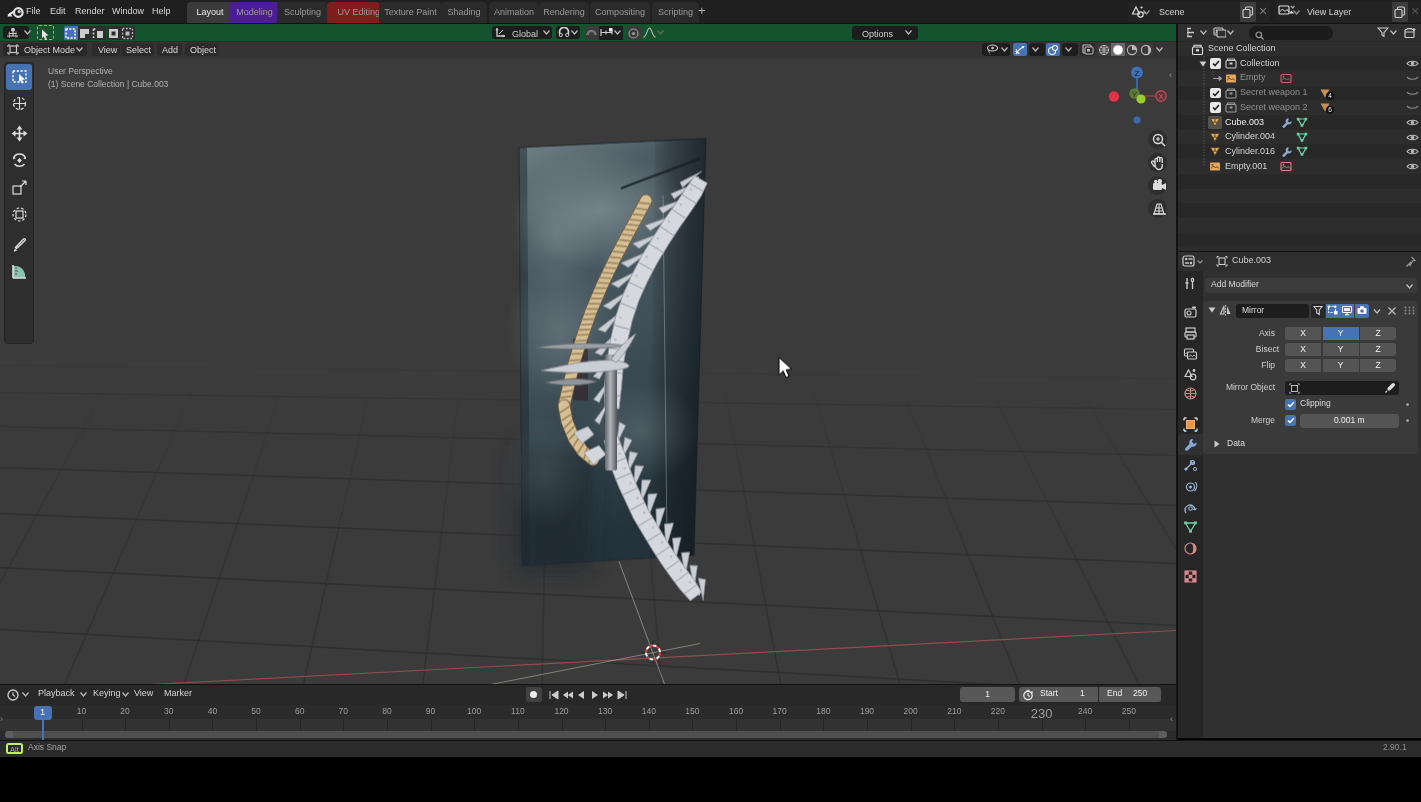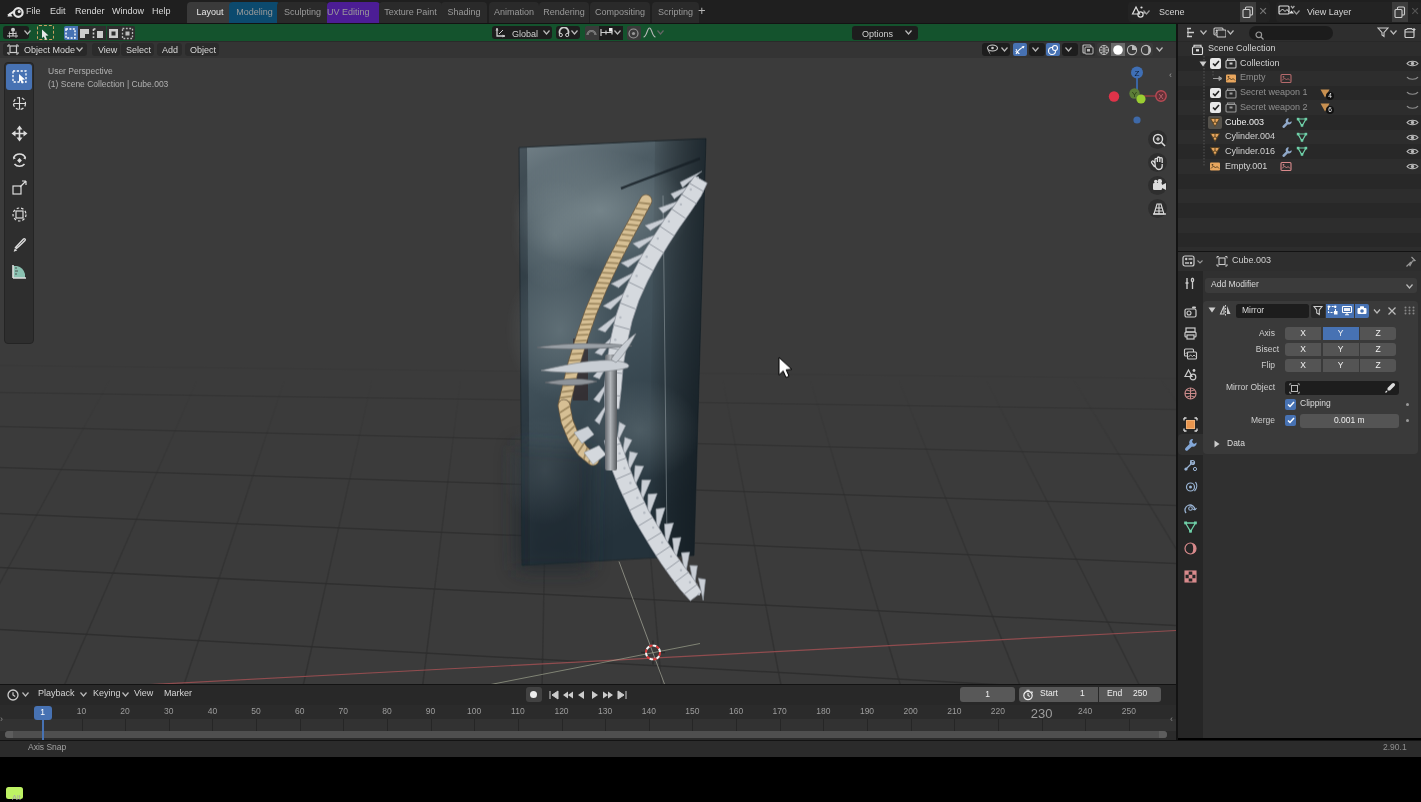--- a/index.html
+++ b/index.html
@@ -15,23 +15,23 @@
   <circle cx="12.2" cy="7.5" r="1.5" fill="#e4e4e4"></circle>
   <path d="M1,11.5 Q4.5,8.8 7.5,7.2" stroke="#e4e4e4" stroke-width="2.2" fill="none"></path>
   <path d="M0.4,12.4 L5.6,12.5 L2.7,8.8 Z" fill="#e4e4e4"></path>
  </svg>
  <span class="abs txt" style="left:26px;top:6px;">File</span>
  <span class="abs txt" style="left:50px;top:6px;">Edit</span>
  <span class="abs txt" style="left:75px;top:6px;">Render</span>
  <span class="abs txt" style="left:112px;top:6px;">Window</span>
  <span class="abs txt" style="left:152px;top:6px;">Help</span>
 <div class="abs" style="left:187px;top:2px;width:46px;height:22px;background:#3a3a3a;border-radius:4px 4px 0 0;color:#e8e8e8;font-size:9px;text-align:center;line-height:21px;">Layout</div>
-      <div class="abs" style="left:229px;top:2px;width:51px;height:22px;background:#0c4a6e;border-radius:4px 4px 0 0;color:#9a9a9a;font-size:9px;text-align:center;line-height:21px;">Modeling</div>
+      <div class="abs" style="left:229px;top:2px;width:51px;height:22px;background:#4c1d95;border-radius:4px 4px 0 0;color:#9a9a9a;font-size:9px;text-align:center;line-height:21px;">Modeling</div>
       <div class="abs" style="left:277px;top:2px;width:51px;height:22px;background:#2a2a2a;border-radius:4px 4px 0 0;color:#9a9a9a;font-size:9px;text-align:center;line-height:21px;">Sculpting</div>
-      <div class="abs" style="left:327px;top:2px;width:53px;height:22px;background:#4c1d95;border-radius:4px 4px 0 0;color:#9a9a9a;font-size:9px;text-align:left;line-height:21px;">UV Editing</div>
+      <div class="abs" style="left:327px;top:2px;width:53px;height:22px;background:#7f1d1d;border-radius:4px 4px 0 0;color:#9a9a9a;font-size:9px;text-align:right;line-height:21px;">UV Editing</div>
       <div class="abs" style="left:379px;top:2px;width:63px;height:22px;background:#2a2a2a;border-radius:4px 4px 0 0;color:#9a9a9a;font-size:9px;text-align:center;line-height:21px;">Texture Paint</div>
       <div class="abs" style="left:441px;top:2px;width:46px;height:22px;background:#2a2a2a;border-radius:4px 4px 0 0;color:#9a9a9a;font-size:9px;text-align:center;line-height:21px;">Shading</div>
       <div class="abs" style="left:489px;top:2px;width:50px;height:22px;background:#2a2a2a;border-radius:4px 4px 0 0;color:#9a9a9a;font-size:9px;text-align:center;line-height:21px;">Animation</div>
       <div class="abs" style="left:539px;top:2px;width:50px;height:22px;background:#2a2a2a;border-radius:4px 4px 0 0;color:#9a9a9a;font-size:9px;text-align:center;line-height:21px;">Rendering</div>
       <div class="abs" style="left:590px;top:2px;width:60px;height:22px;background:#2a2a2a;border-radius:4px 4px 0 0;color:#9a9a9a;font-size:9px;text-align:center;line-height:21px;">Compositing</div>
       <div class="abs" style="left:652px;top:2px;width:47px;height:22px;background:#2a2a2a;border-radius:4px 4px 0 0;color:#9a9a9a;font-size:9px;text-align:center;line-height:21px;">Scripting</div>
       <span class="abs" style="left:698px;top:3px;color:#b5b5b5;font-size:13px;">+</span>
  <div class="abs" style="left:1128px;top:2px;width:287px;height:20px;">
   <div class="abs" style="left:0px;top:0px;width:23px;height:20px;background:#232323;border-radius:3px 0 0 3px;">
     <svg width="19" height="16" style="margin:2px 0 0 1px" viewBox="0 0 19 16">
@@ -1010,21 +1010,21 @@
       <div class="abs" style="left:1128.8px;top:35px;width:1px;height:12px;background:#262626;"></div>
       <div class="abs" style="left:33.5px;top:21.5px;width:18px;height:14px;background:#4772b3;border-radius:3px;color:#fff;font-size:8.5px;text-align:center;line-height:13px;">1</div>
       <div class="abs" style="left:5px;top:47px;width:1162px;height:7px;background:#4f4f4f;border-radius:4px;"></div>
       <div class="abs" style="left:5px;top:47px;width:8px;height:7px;background:#5d5d5d;border-radius:4px 0 0 4px;"></div>
       <div class="abs" style="left:1159px;top:47px;width:8px;height:7px;background:#5d5d5d;border-radius:0 4px 4px 0;"></div>
       <div class="abs" style="left:41.5px;top:34.5px;width:2px;height:22px;background:#4772b3;"></div>
       <span class="abs" style="left:0px;top:30px;color:#888;font-size:9px;">›</span>
       <span class="abs" style="left:1170px;top:30px;color:#888;font-size:9px;">‹</span>
     </div>
     <div class="abs" style="left:0;top:740.5px;width:1421px;height:16px;background:#2b2b2b;">
-      <div class="abs" style="left:6px;top:2.5px;width:17px;height:11px;border:6px solid #bef264;border-radius:2.5px;color:#a8a8a8;font-size:7.5px;text-align:center;line-height:10px;margin-top:44px;">Alt</div>
+      <div class="abs" style="left:6px;top:2.5px;width:17px;height:11px;border:2px solid #bef264;border-radius:2.5px;color:#a8a8a8;font-size:7.5px;text-align:center;line-height:10px;">Alt</div>
       <span class="abs" style="left:28px;top:1.5px;color:#a2a2a2;font-size:8.5px;">Axis Snap</span>
       <span class="abs" style="left:1383px;top:1.5px;color:#909090;font-size:8.5px;">2.90.1</span>
     </div>
     <div class="abs" style="left:0;top:23px;width:1421px;height:1px;background:#131313;"></div>
     <div class="abs" style="left:1176px;top:23px;width:1.5px;height:717px;background:#131313;"></div>
     <div class="abs" style="left:1177px;top:250.5px;width:244px;height:1.5px;background:#131313;"></div>
     <div class="abs" style="left:0;top:683.5px;width:1177px;height:1.5px;background:#131313;"></div>
     <div class="abs" style="left:0;top:740px;width:1421px;height:1px;background:#131313;"></div>
     <div class="abs" style="left:0;top:40.5px;width:1176px;height:1px;background:#2a2a2a;"></div>
   </div>

